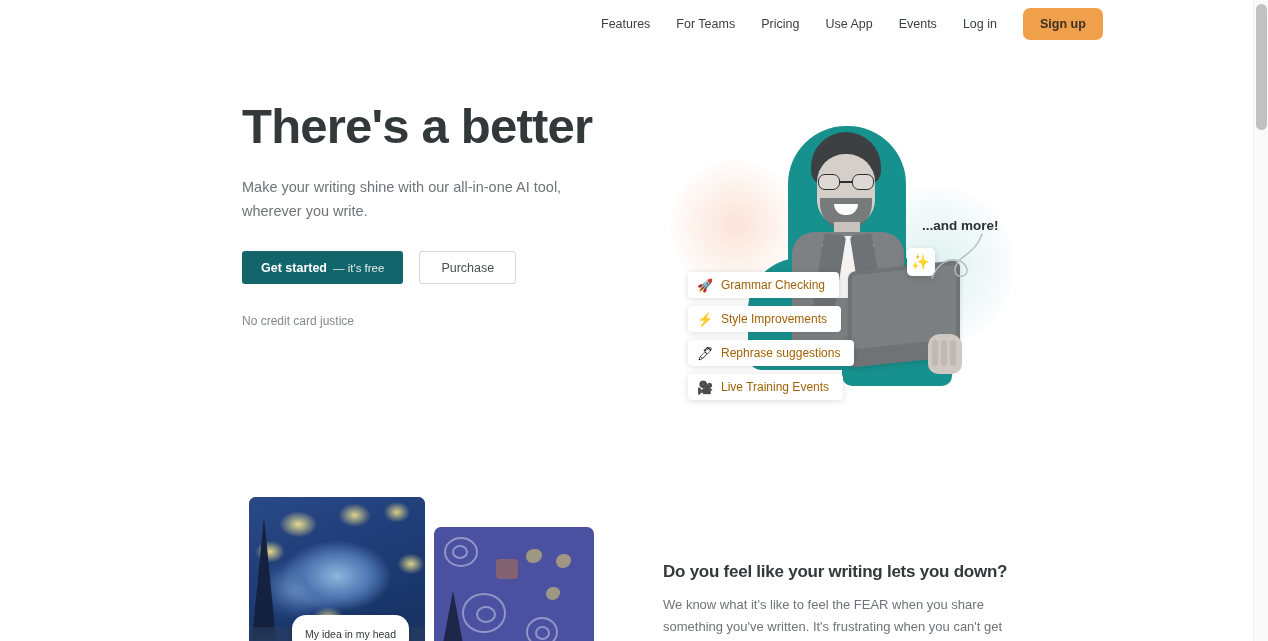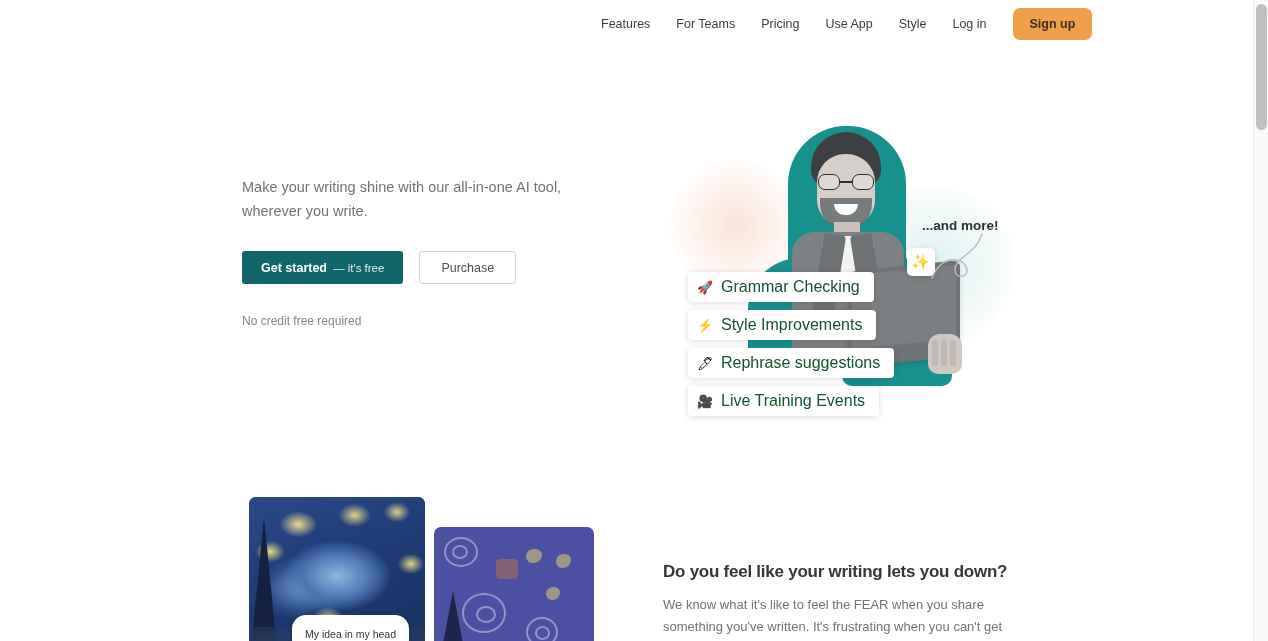--- a/index.html
+++ b/index.html
@@ -401,22 +401,22 @@
     background: #ffffff;
     border-radius: 4px;
     padding: 6px 14px 6px 9px;
     margin-bottom: 8px;
     box-shadow: 0 1px 6px rgba(40,40,40,0.16);
     width: fit-content;
     cursor: default;
   }
   .chip-emoji { font-size: 13px; line-height: 1; width: 15px; text-align: center; }
   .chip-label {
-    font-size: 16px;
-    color: #14532d;
+    font-size: 12px;
+    color: #a16207;
     white-space: nowrap;
   }
 
   
   .section2 {
     position: absolute;
     top: 478px; left: 0;
     width: 1253px;
     height: 163px;
   }
@@ -551,45 +551,45 @@
 <div class="page">
 
   <header class="header">
 
 
     <nav class="nav">
       <a class="nav-link" href="#">Features</a>
       <a class="nav-link" href="#">For Teams</a>
       <a class="nav-link" href="#">Pricing</a>
       <a class="nav-link" href="#">Use App</a>
-      <a class="nav-link" href="#">Style</a>
+      <a class="nav-link" href="#">Events</a>
       <a class="nav-link" href="#">Log in</a>
       <button class="signup-btn">Sign up</button>
     </nav>
 
   </header>
 
   <section class="hero">
 
     <div class="hero-copy">
       <h1 class="hero-title">
-        <br>
+        <span>There's a better</span><br>
       </h1>
 
       <p class="hero-sub">Make your writing shine with our all-in-one AI tool, wherever you write.</p>
 
       <div class="cta-row">
         <button class="btn-primary">
           <span>Get started</span>
           <span class="free-note">— it's free</span>
         </button>
         <button class="btn-secondary">Purchase</button>
       </div>
 
-      <div class="no-card">No credit free required</div>
+      <div class="no-card">No credit card justice</div>
     </div>
 
     <div class="hero-art">
       <div class="blob-peach"></div>
       <div class="blob-mint"></div>
 
       <div class="teal-silhouette"></div>
       <div class="teal-shoulder"></div>
       <div class="teal-lap-edge"></div>
 

